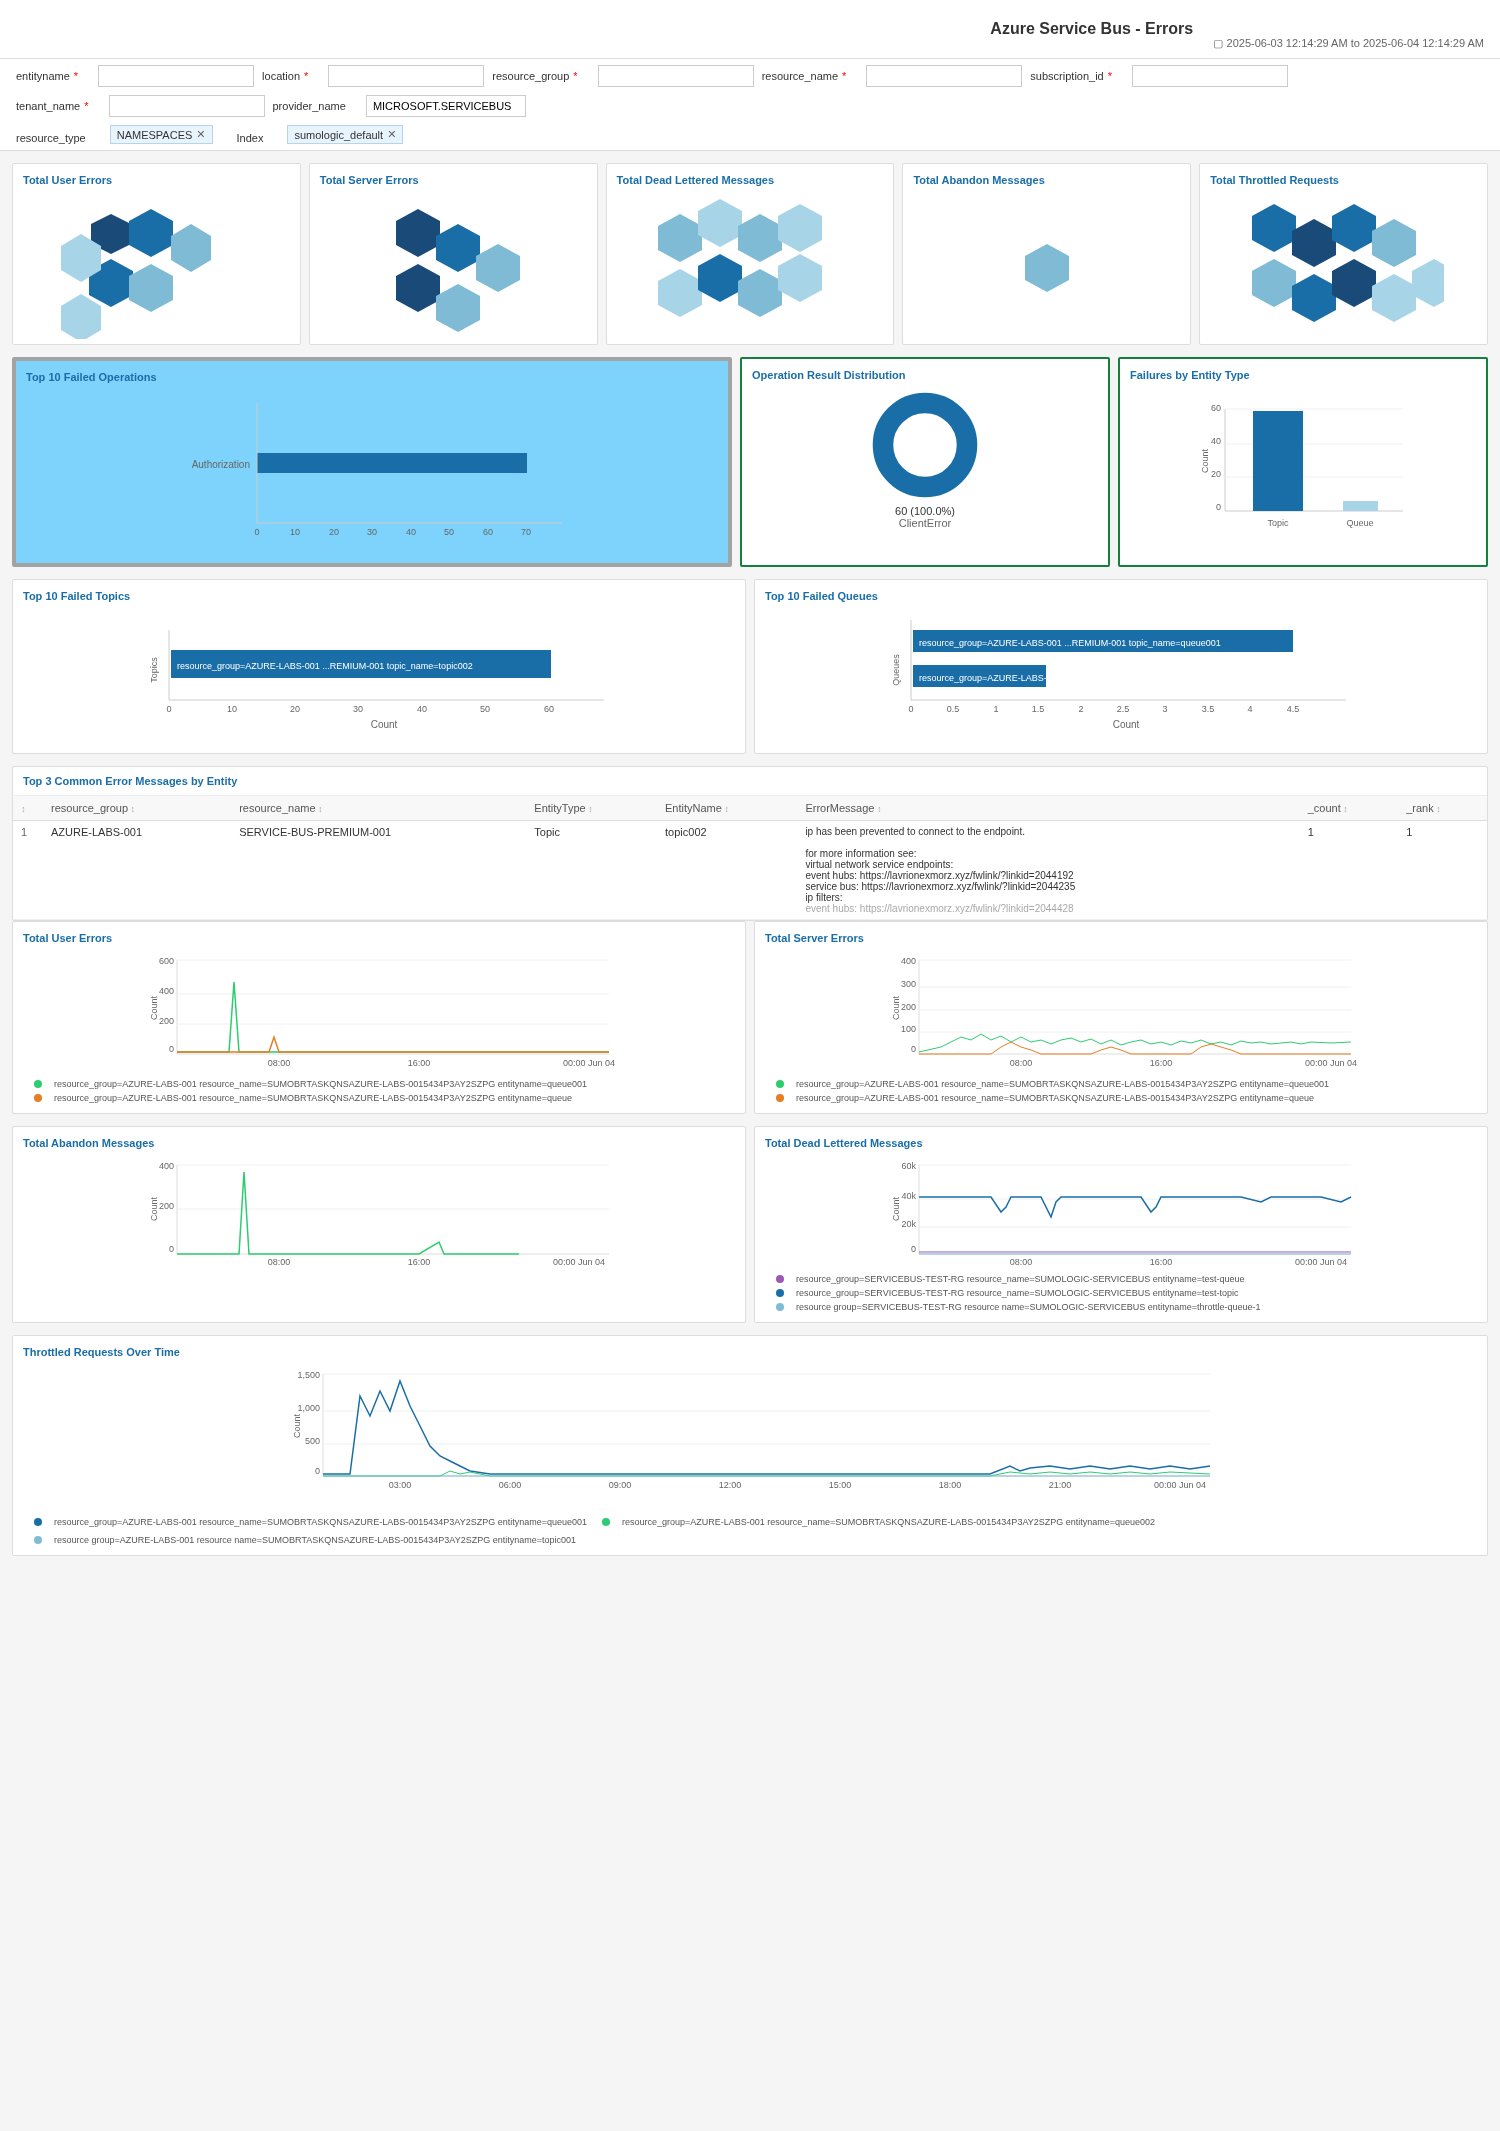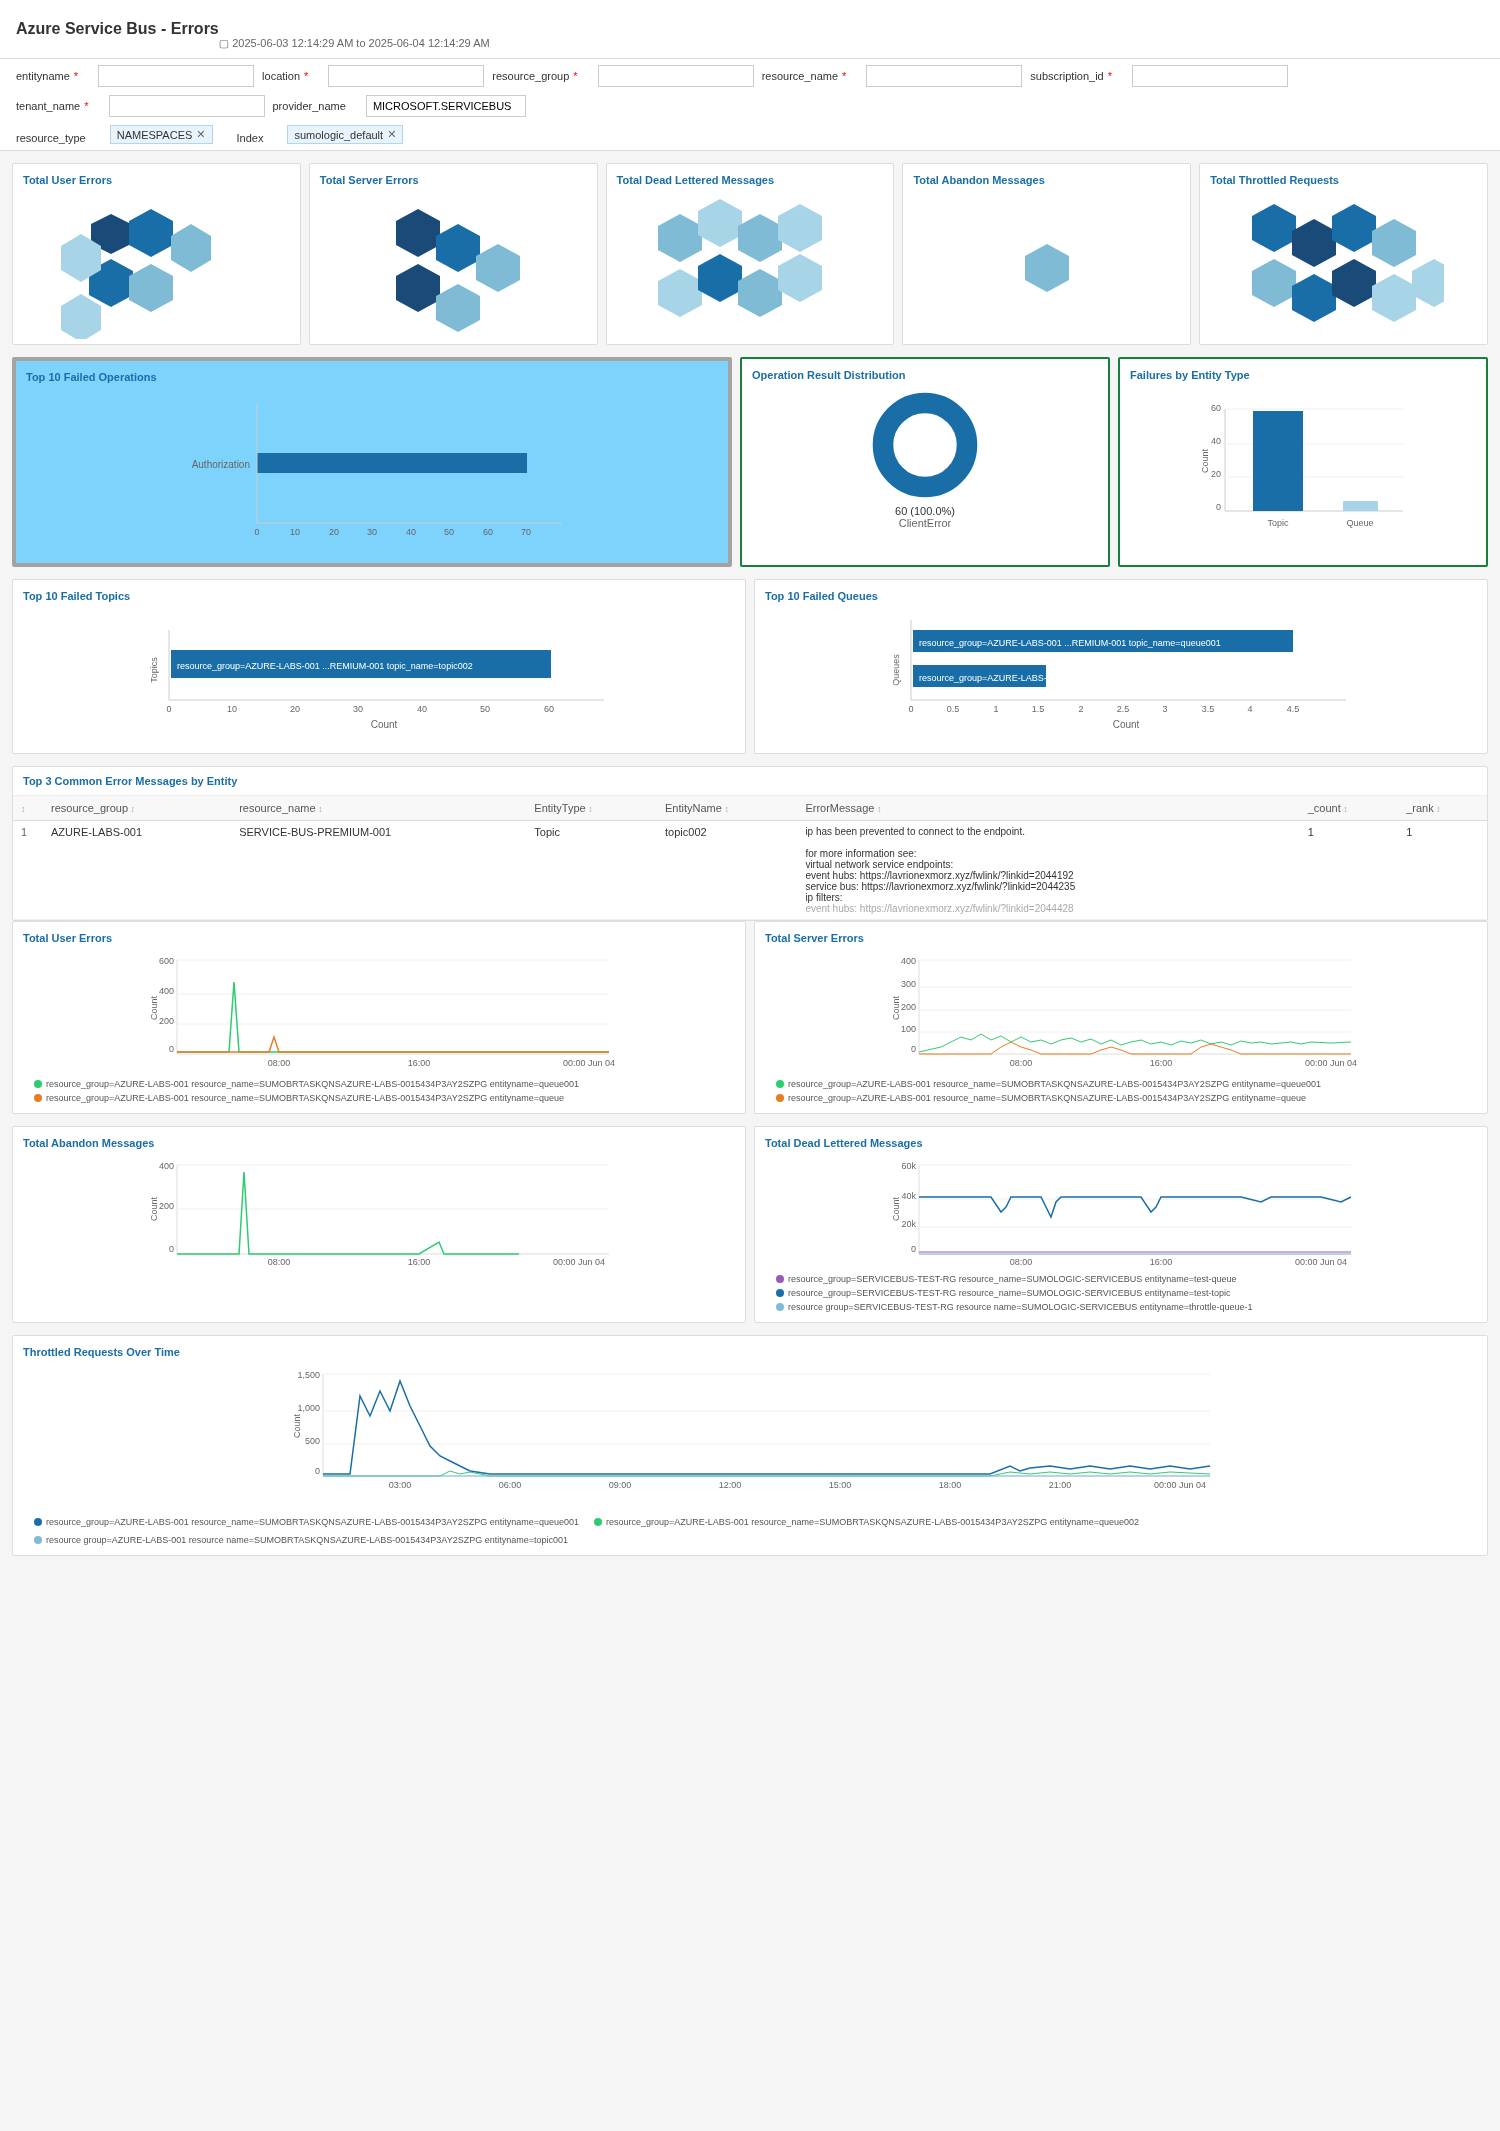--- a/index.html
+++ b/index.html
@@ -1,18 +1,18 @@
 <!DOCTYPE html>
 <html><head>
   <meta charset="utf-8">
   <style>
     * { box-sizing: border-box; margin: 0; padding: 0; }
     body { font-family: Arial, sans-serif; font-size: 12px; background: #f5f5f5; color: #333; }
 
-    .header { background: white; padding: 8px 16px; border-bottom: 1px solid #ddd; display: flex; justify-content: flex-start; align-items: center; }
+    .header { background: white; padding: 8px 16px; border-bottom: 1px solid #ddd; display: flex; justify-content: flex-end; align-items: center; gap: 20px; }
     .header-title { font-size: 16px; font-weight: bold; color: #333; }
     .header-time { font-size: 11px; color: #666; margin-top: 29px; }
 
     .filters { background: white; padding: 6px 16px; border-bottom: 1px solid #ddd; display: flex; flex-wrap: wrap; gap: 8px; align-items: center; }
     .filter-item { display: flex; align-items: center; gap: 4px; }
     .filter-label { font-size: 11px; color: #333; }
     .filter-asterisk { color: red; font-size: 11px; }
     .filter-input { border: 1px solid #ccc; padding: 2px 6px; font-size: 11px; min-width: 80px; height: 22px; margin-left: 16px; }
     .filter-tag { background: #e8f4fd; border: 1px solid #b8d4e8; padding: 2px 6px; font-size: 11px; display: flex; align-items: center; gap: 4px; }
     .filter-tag-x { cursor: pointer; color: #666; font-size: 11px; }
@@ -47,21 +47,21 @@
     table { width: 100%; border-collapse: collapse; font-size: 11px; }
     th { background: #f8f8f8; border-bottom: 1px solid #ddd; padding: 6px 8px; text-align: left; color: #555; font-weight: normal; cursor: pointer; }
     th::after { content: ' ↕'; font-size: 9px; color: #aaa; }
     td { padding: 5px 8px; border-bottom: 1px solid #f0f0f0; vertical-align: top; }
     tr:nth-child(even) td { background: #fafafa; }
     .row-num { color: #666; }
 
     
     .ts-row { display: flex; gap: 8px; margin-bottom: 12px; }
     .ts-panel { flex: 1; background: white; border: 1px solid #ddd; border-radius: 2px; padding: 10px; }
-    .legend-item { display: flex; align-items: center; gap: 4px; font-size: 10px; color: #555; margin-top: 4px; padding-left: 11px; }
+    .legend-item { display: flex; align-items: center; gap: 12px; font-size: 10px; color: #555; margin-top: 4px; padding-left: 11px; }
     .legend-dot { width: 8px; height: 8px; border-radius: 50%; display: inline-block; }
 
     
     .full-panel { background: white; border: 1px solid #ddd; border-radius: 2px; padding: 10px; margin-bottom: 12px; }
   </style>
 </head>
 <body>
 
 <div class="header">
   <span class="header-title">Azure Service Bus - Errors</span>

